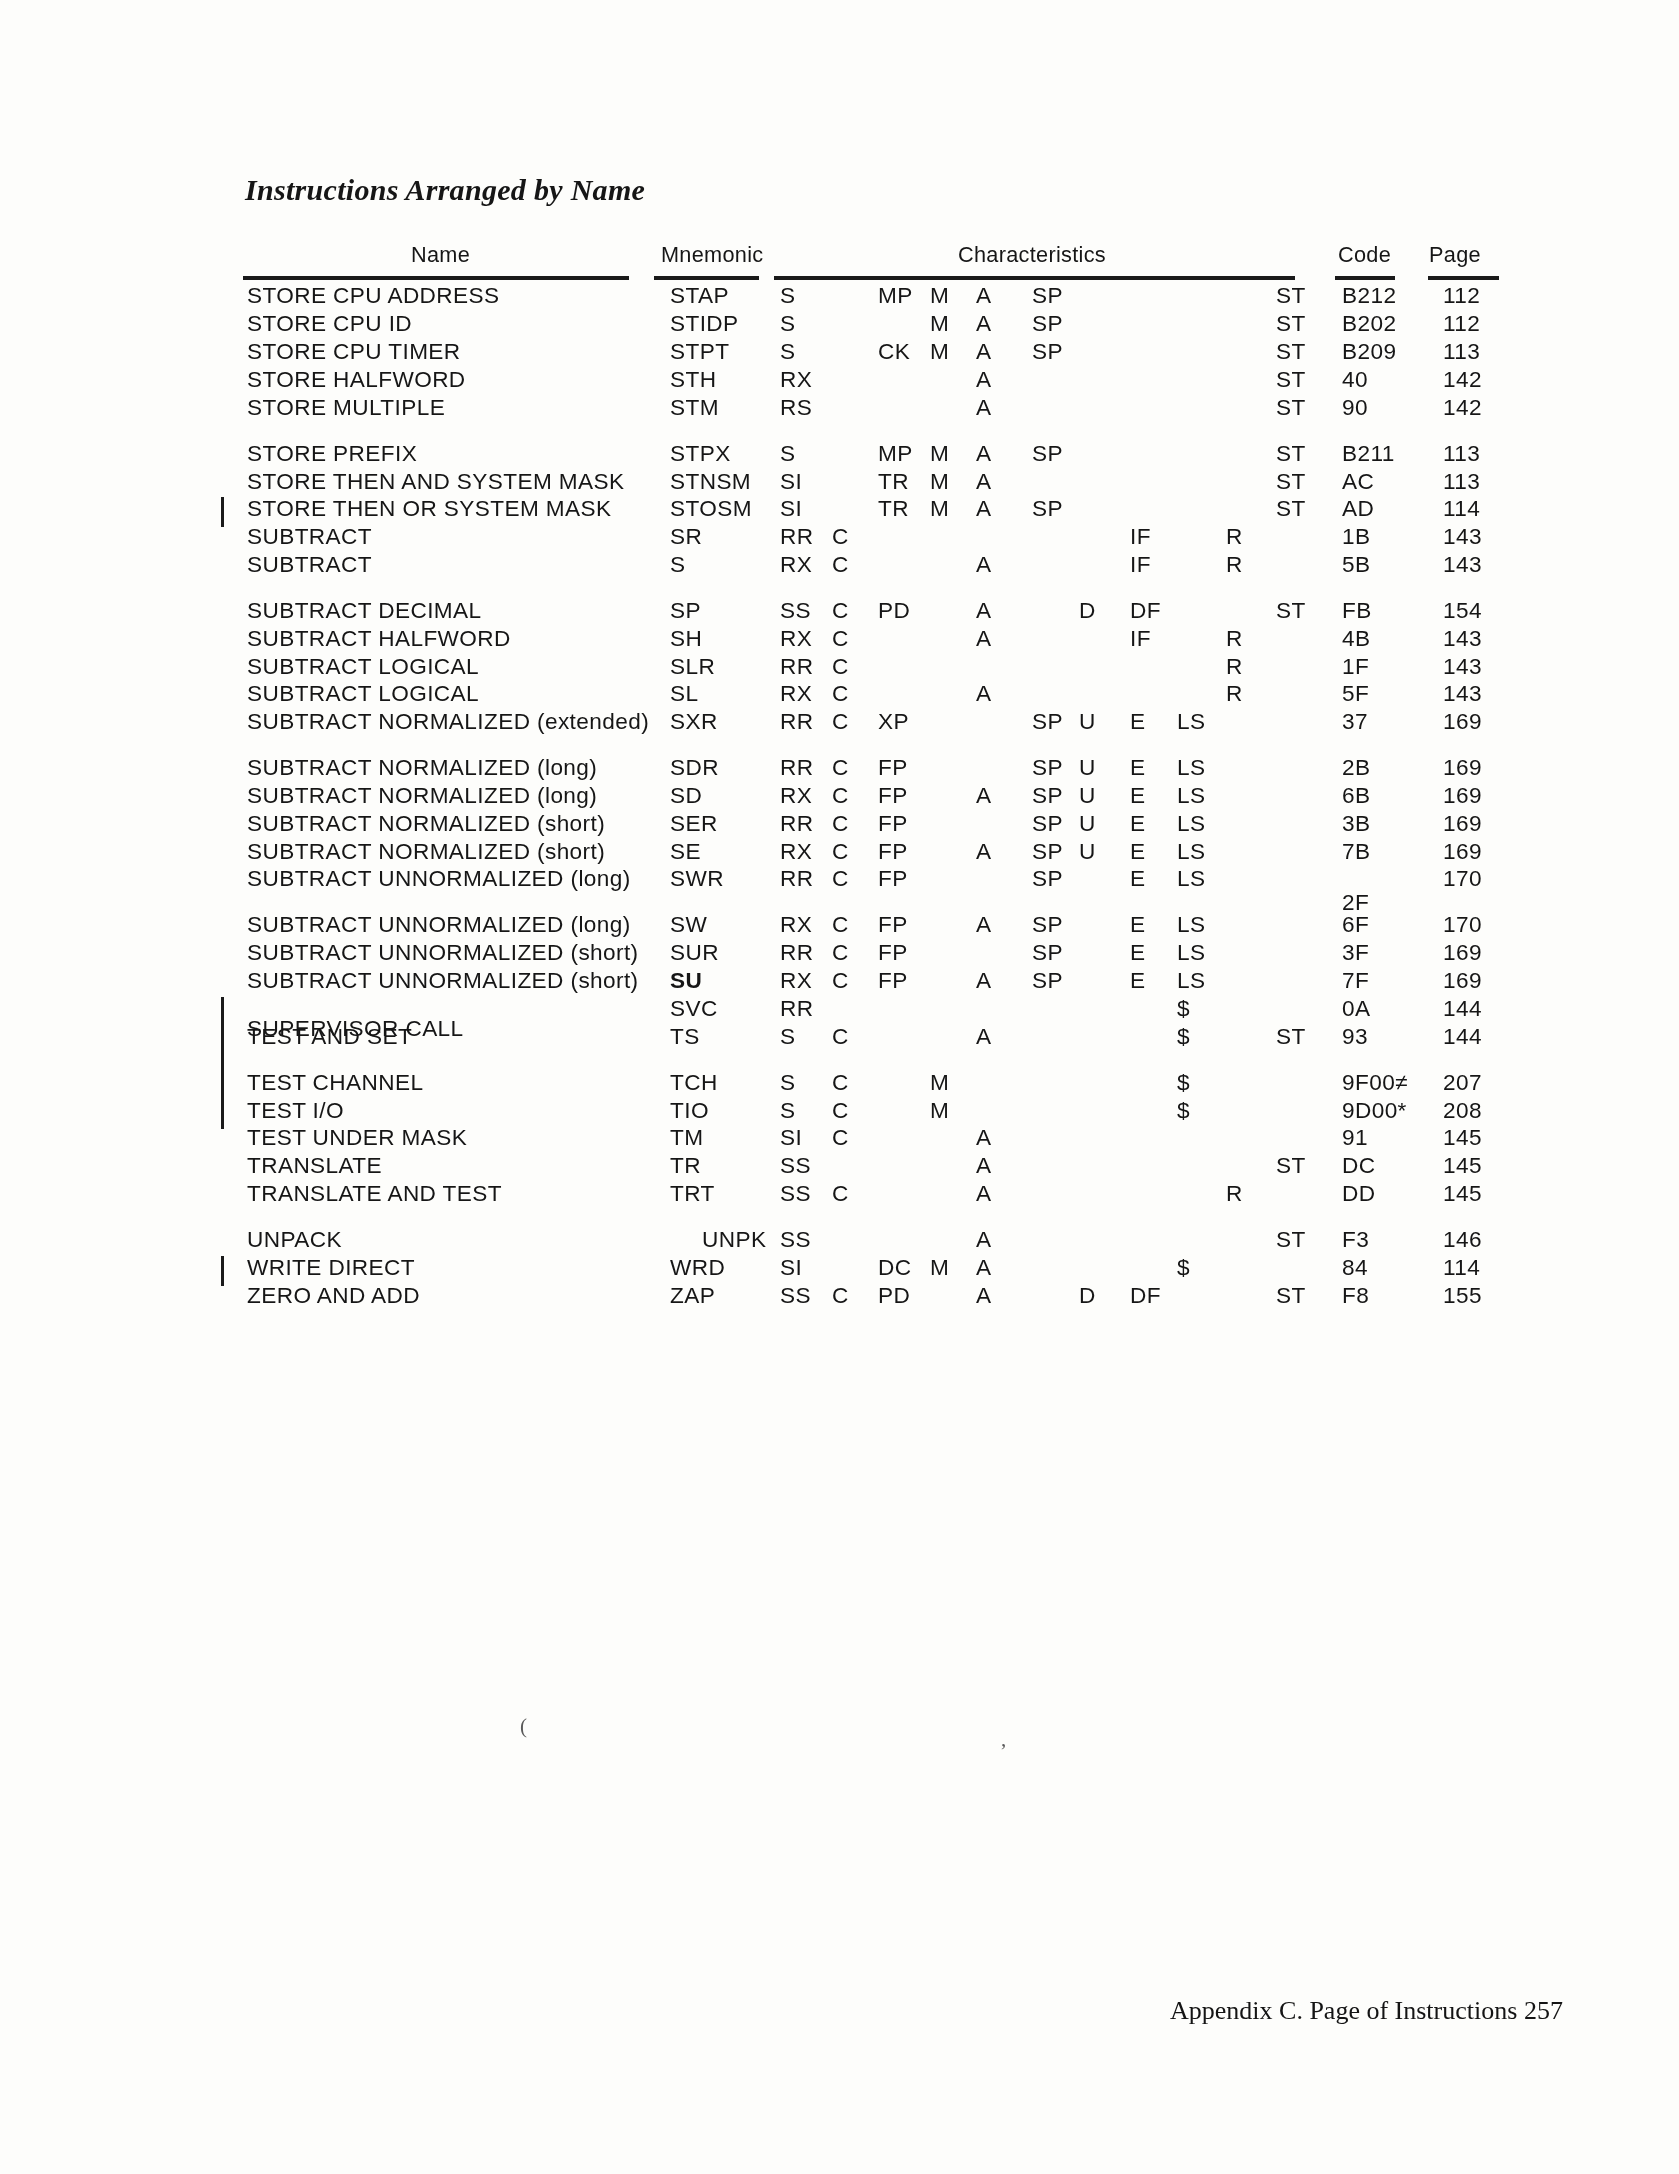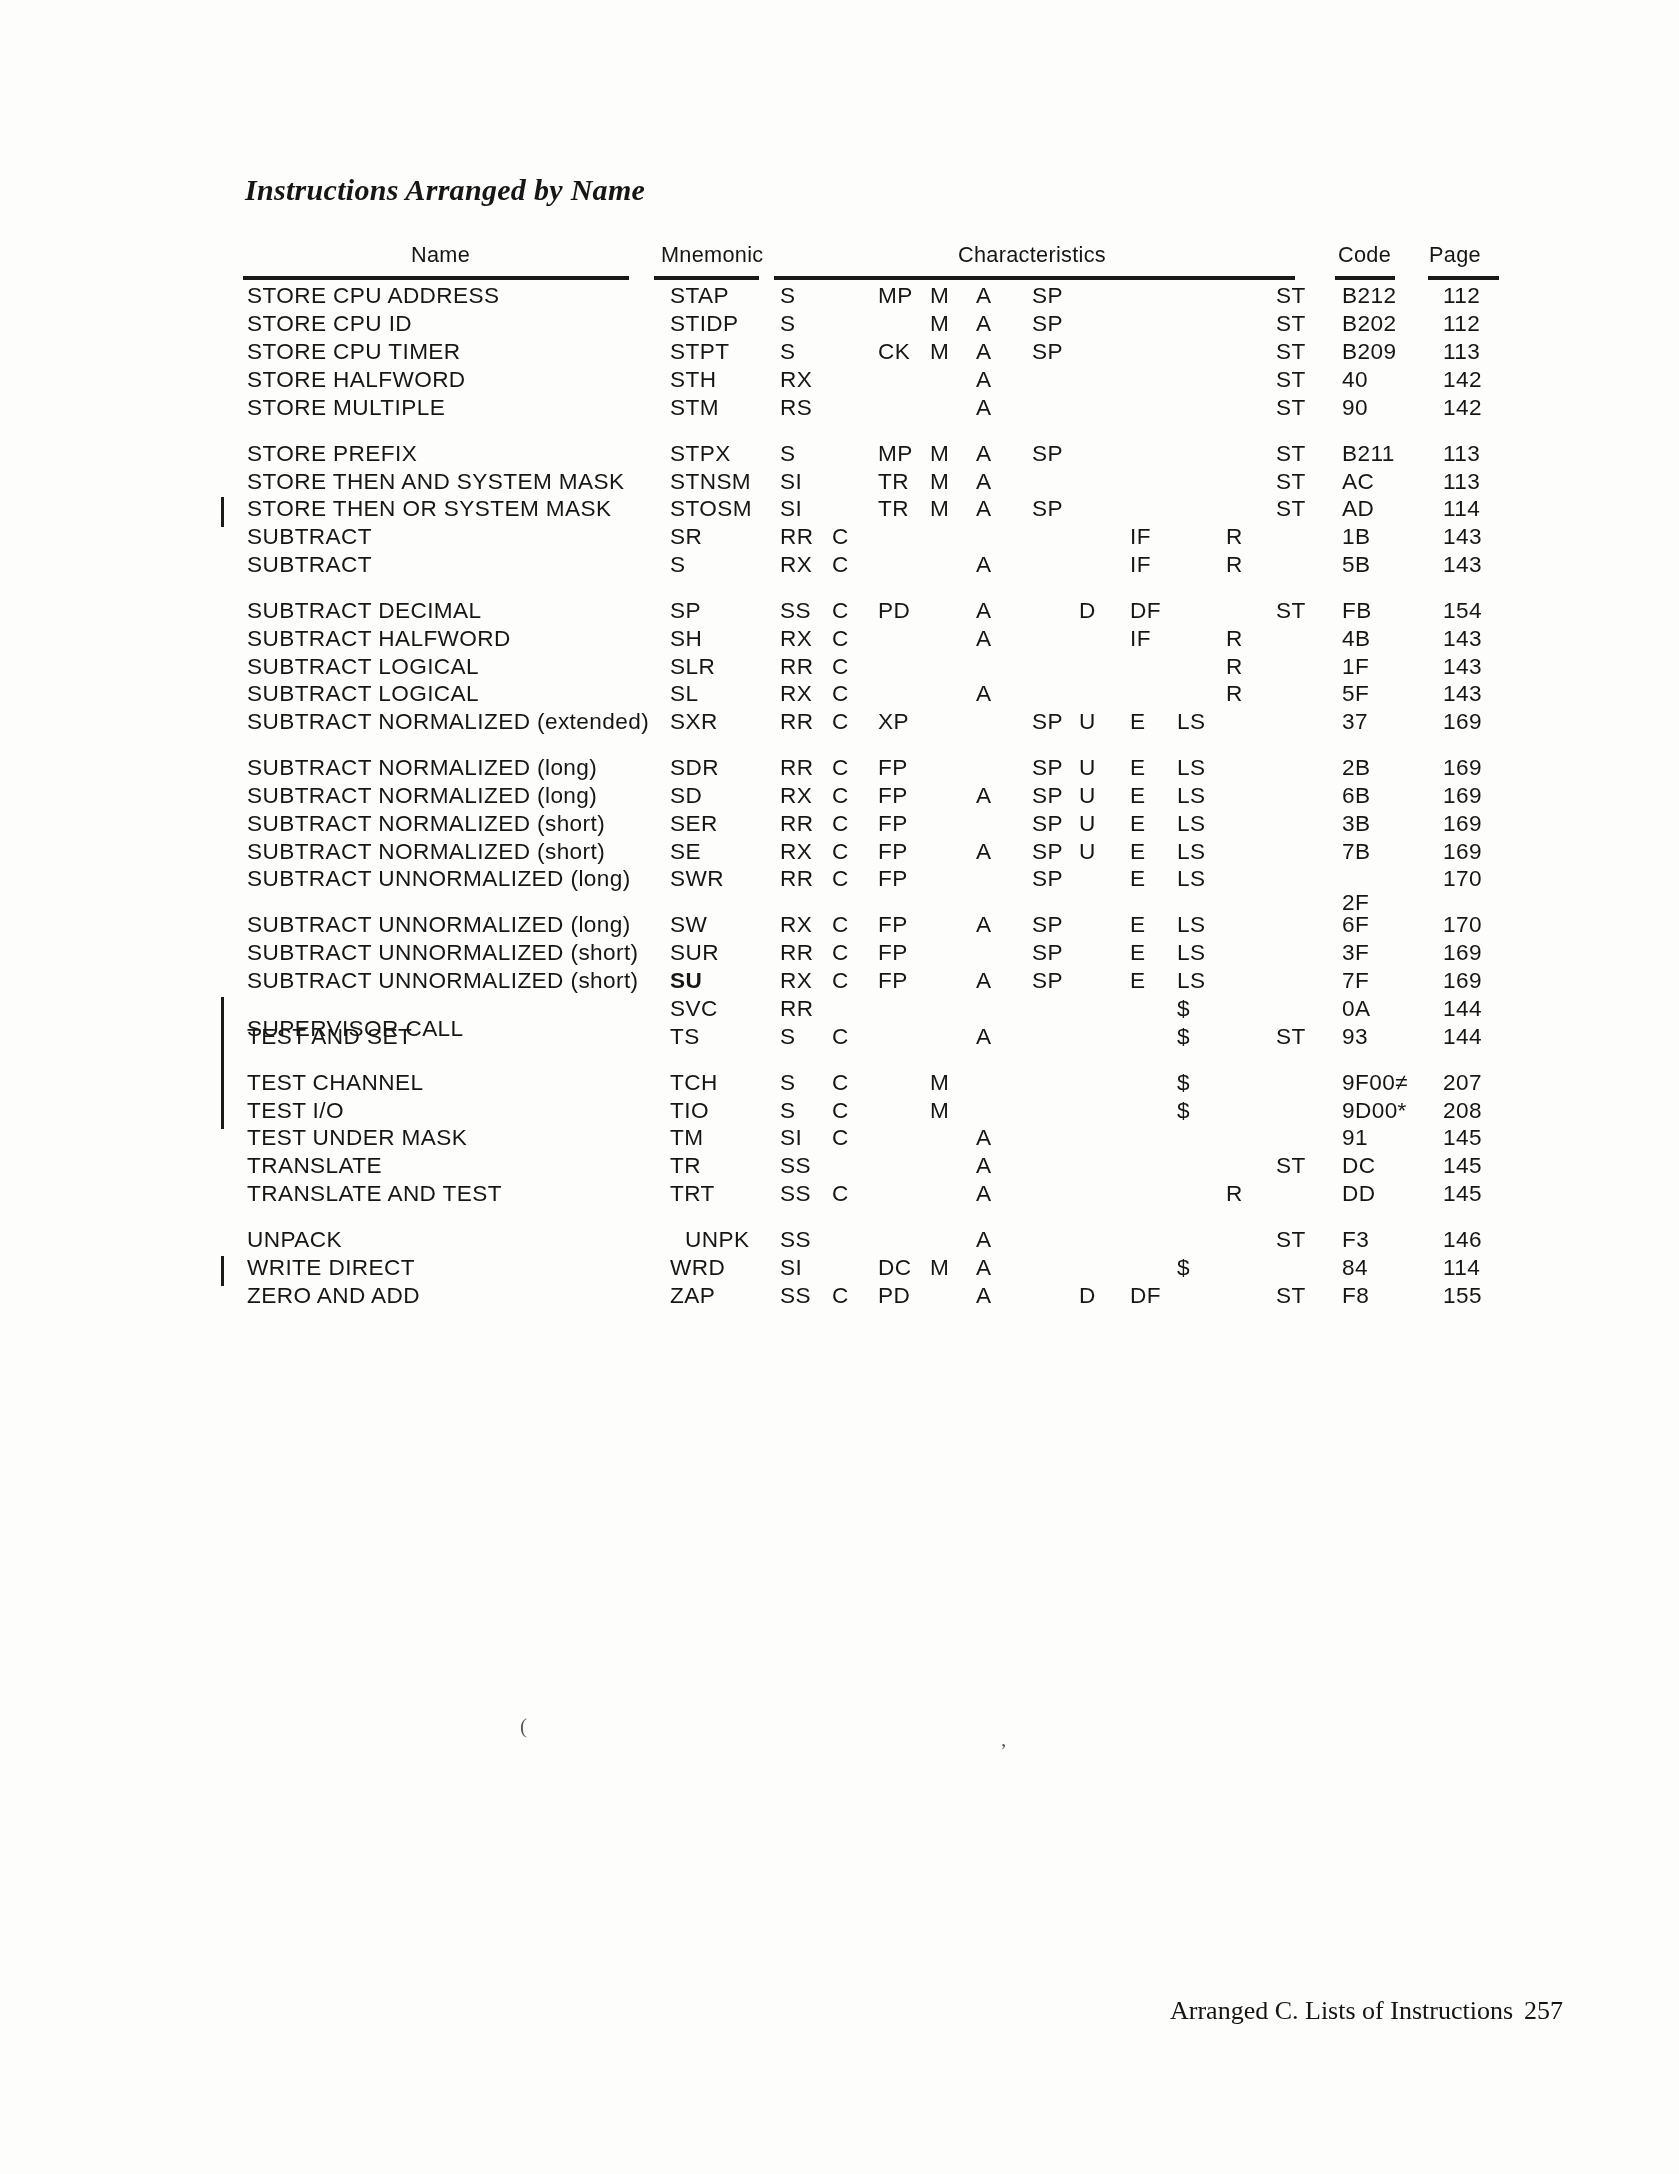--- a/index.html
+++ b/index.html
@@ -378,21 +378,21 @@
         <span class="cell" style="left: 670px; top: 1180px;">TRT</span>
         <span class="cell" style="left: 780px; top: 1180px;">SS</span>
         <span class="cell" style="left: 832px; top: 1180px;">C</span>
         <span class="cell" style="left: 976px; top: 1180px;">A</span>
         <span class="cell" style="left: 1226px; top: 1180px;">R</span>
         <span class="cell" style="left: 1342px; top: 1180px;">DD</span>
         <span class="cell" style="left: 1443px; top: 1180px;">145</span>
       </div>
       <div>
         <span class="cell" style="left: 247px; top: 1226px;">UNPACK</span>
-        <span class="cell" style="left: 685px; top: 1226px;">UNPK</span>
+        <span class="cell" style="left: 702px; top: 1226px;">UNPK</span>
         <span class="cell" style="left: 780px; top: 1226px;">SS</span>
         <span class="cell" style="left: 976px; top: 1226px;">A</span>
         <span class="cell" style="left: 1276px; top: 1226px;">ST</span>
         <span class="cell" style="left: 1342px; top: 1226px;">F3</span>
         <span class="cell" style="left: 1443px; top: 1226px;">146</span>
       </div>
       <div>
         <span class="cell" style="left: 247px; top: 1254px;">WRITE DIRECT</span>
         <span class="cell" style="left: 670px; top: 1254px;">WRD</span>
         <span class="cell" style="left: 780px; top: 1254px;">SI</span>
@@ -418,21 +418,21 @@
       </div>
     </div>
 
   <div id="bars">
       <div class="changebar" style="top: 497px; height: 30px;"></div>
       <div class="changebar" style="top: 997px; height: 132px;"></div>
       <div class="changebar" style="top: 1256px; height: 30px;"></div>
     </div>
 
   <div class="footer">
-    <span style="left:1170px;">Arranged C.  Lists of Instructions</span>
+    <span style="left:1170px;">Appendix C.  Page of Instructions</span>
     <span style="left:1524px;">257</span>
   </div>
 
   <div id="artifacts">
       <span class="artifact" style="left: 520px; top: 1714px; position: absolute;">(</span>
       <span class="artifact" style="left: 1001px; top: 1727px; position: absolute;">,</span>
     </div>
 
 </div>
 

